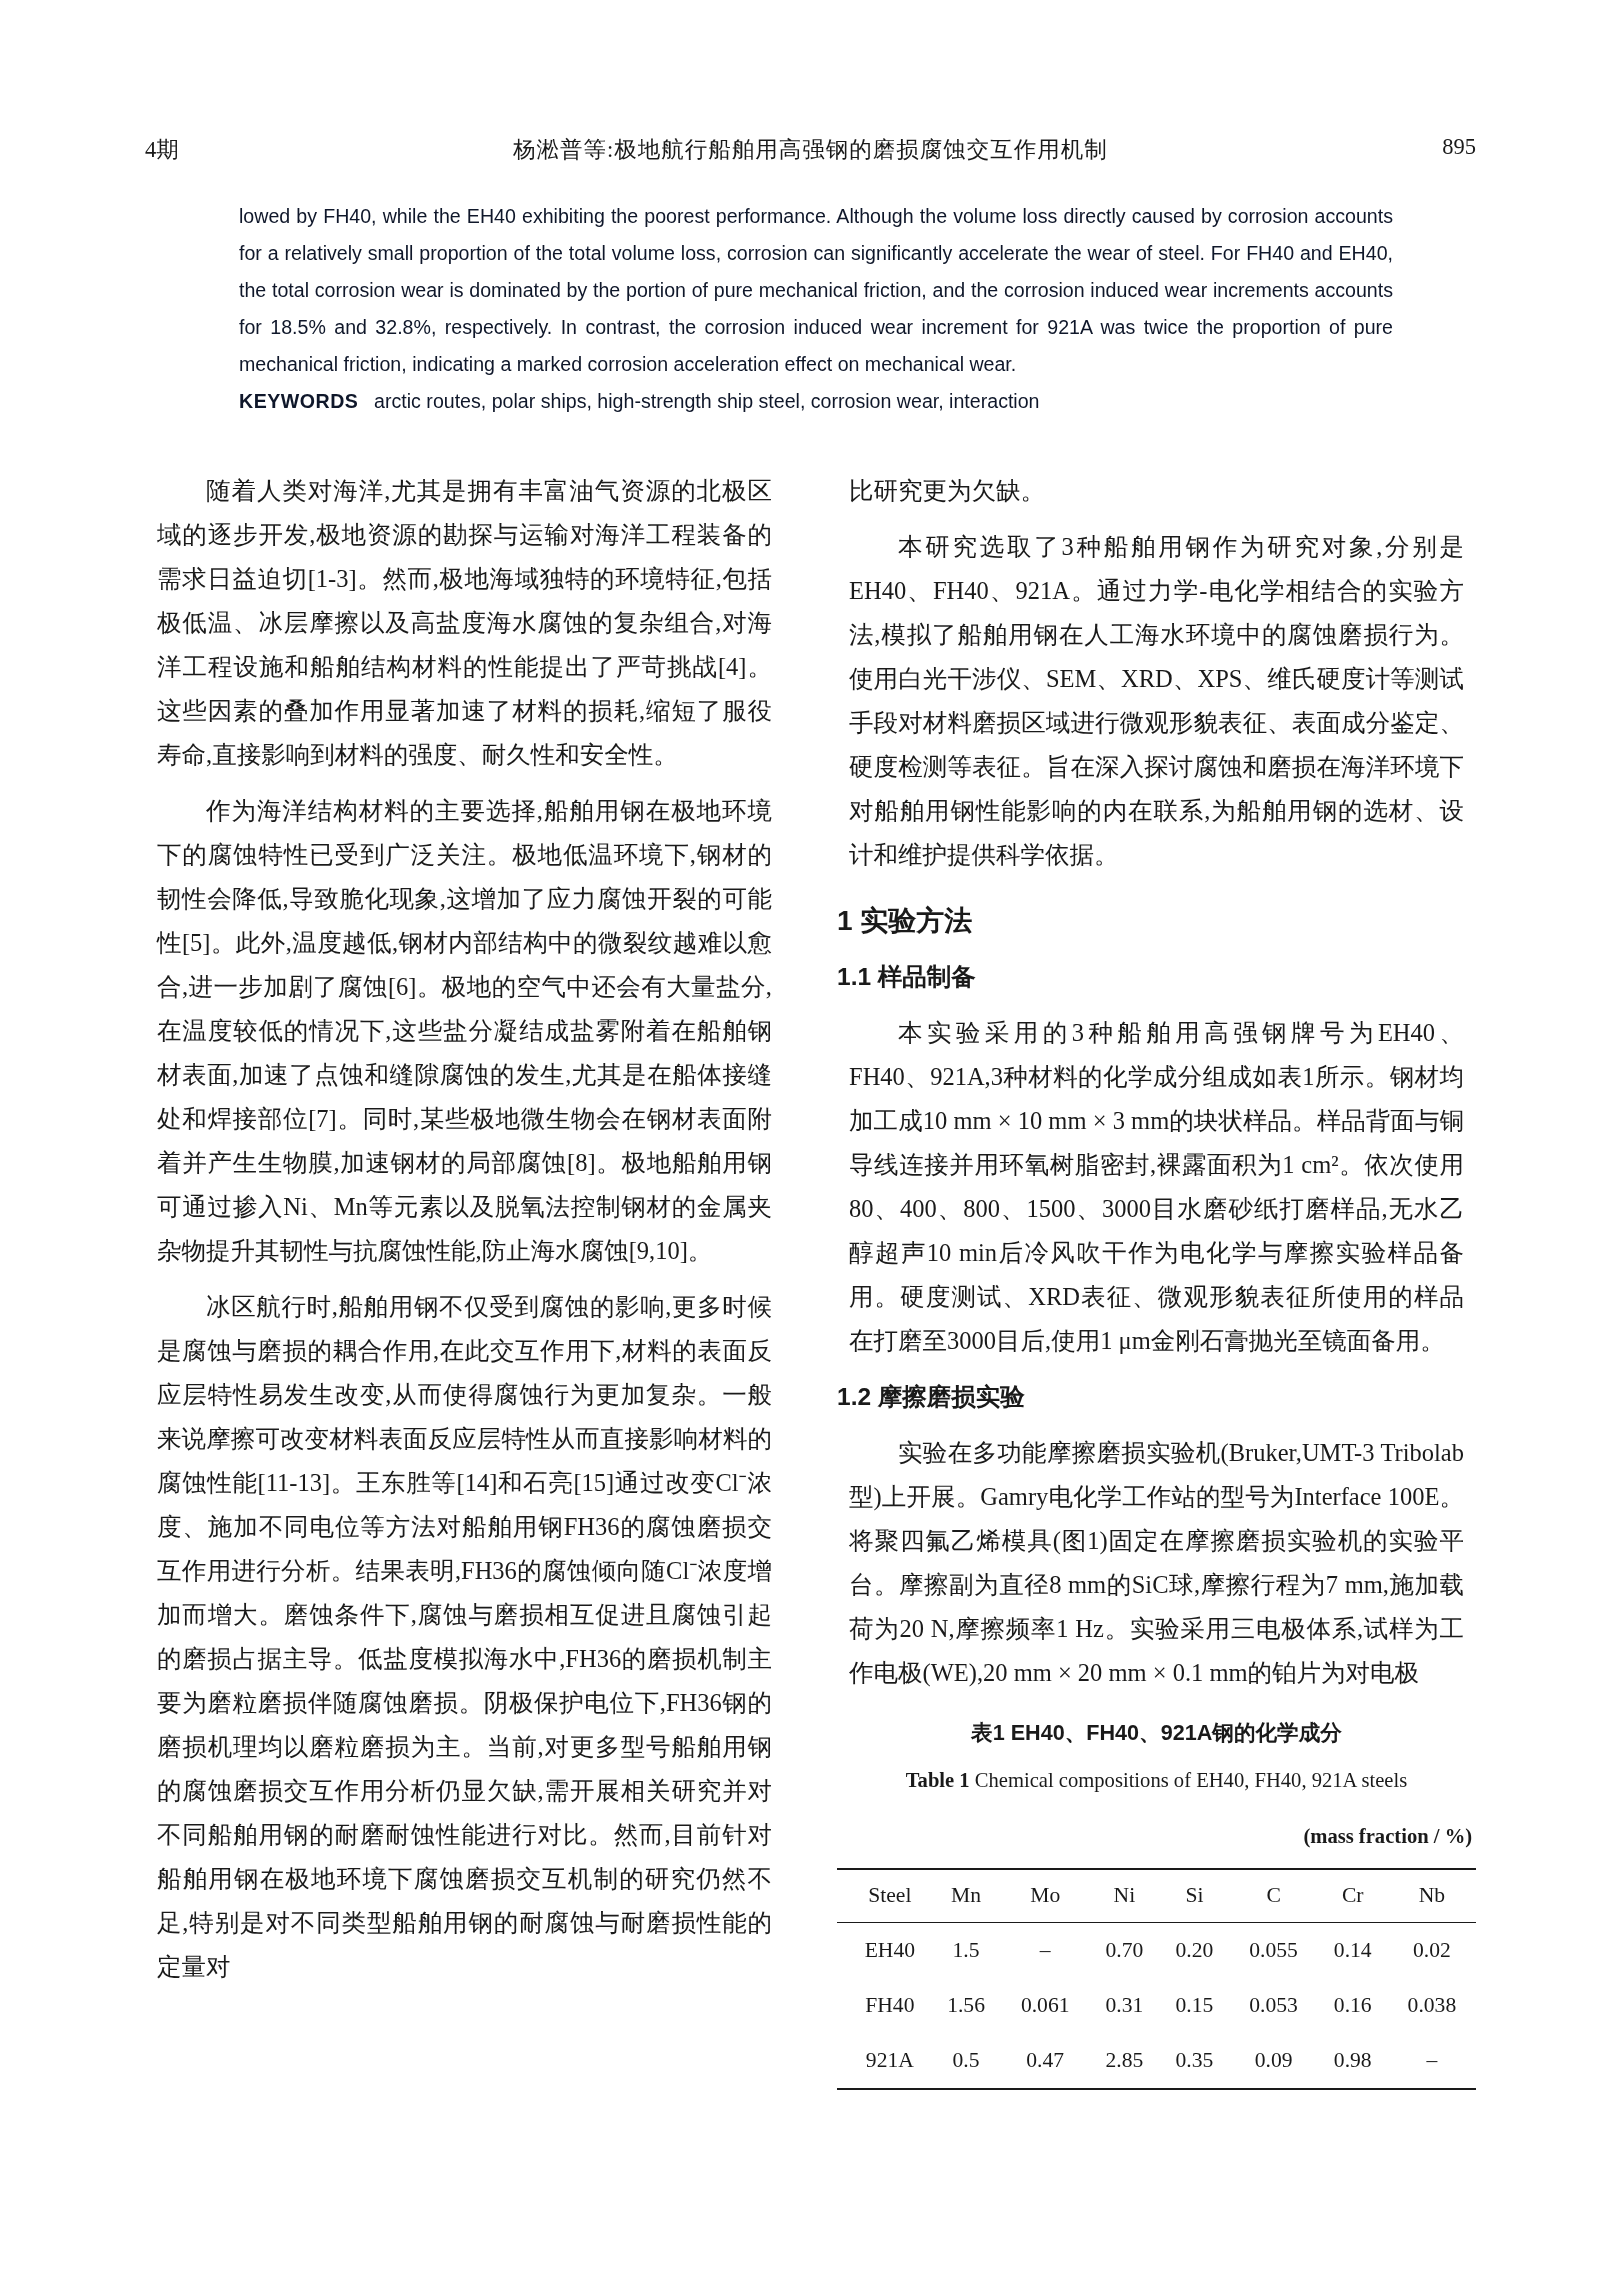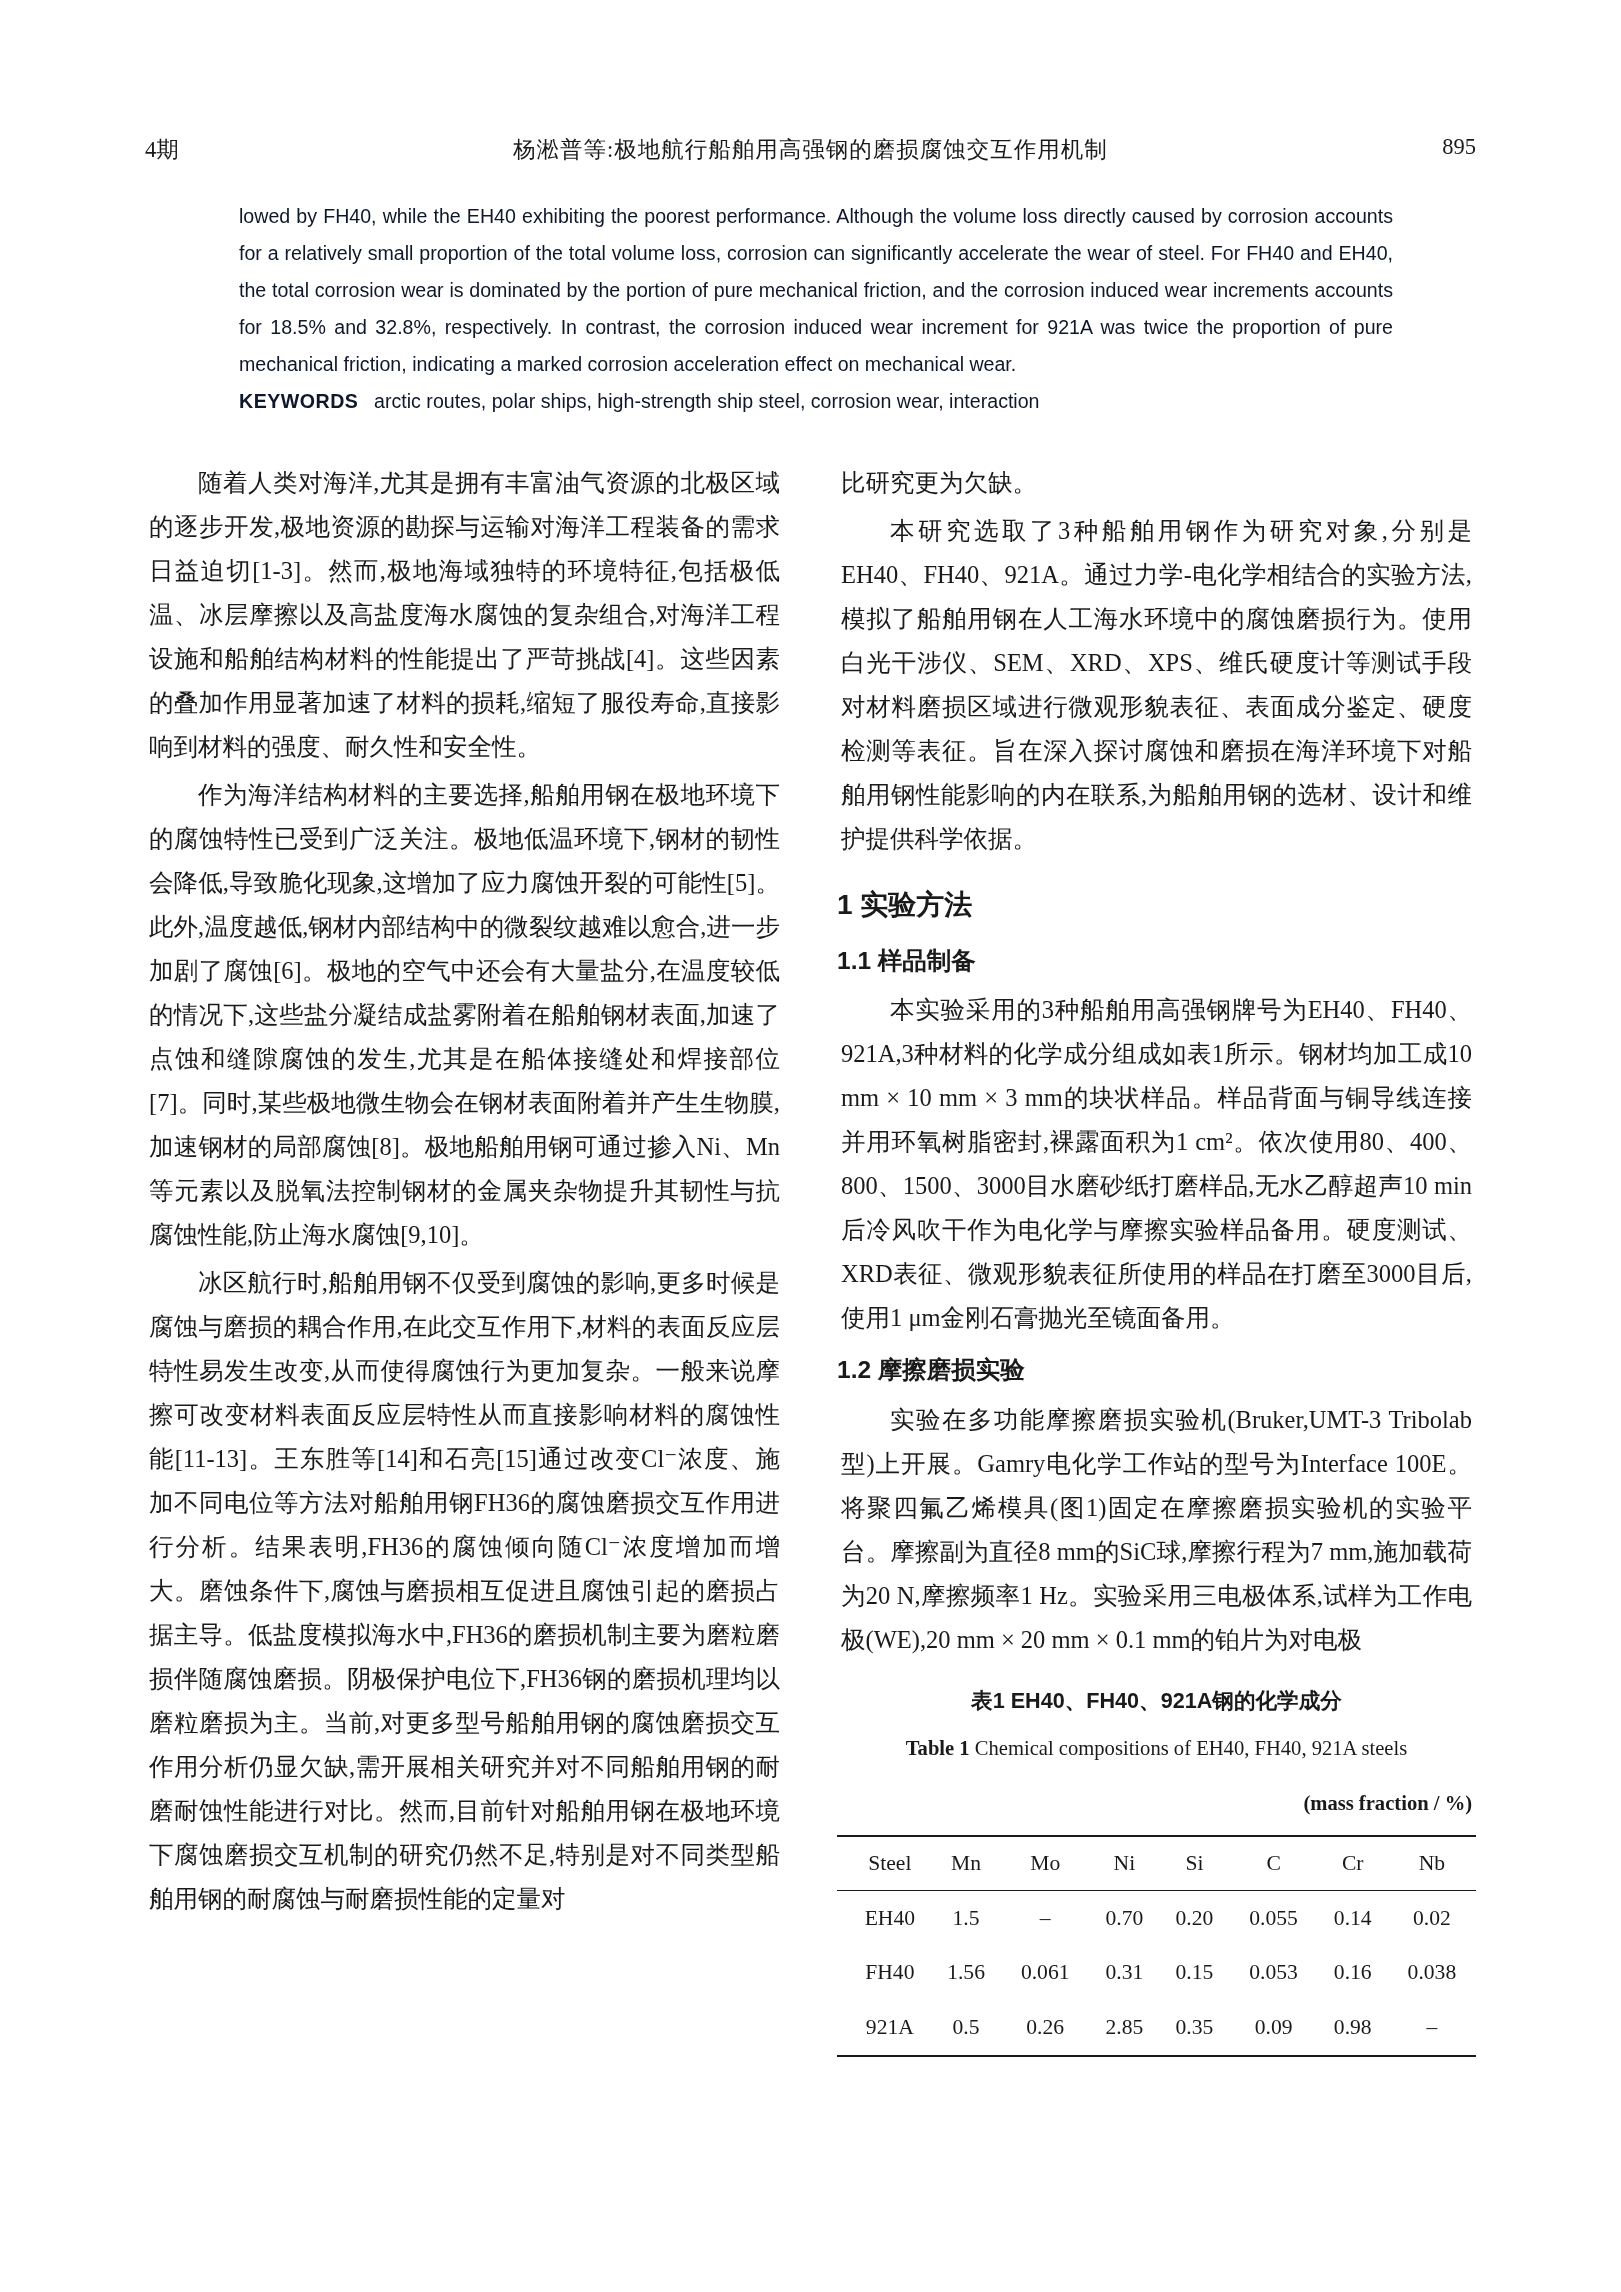--- a/index.html
+++ b/index.html
@@ -31,21 +31,21 @@
     line-height: 37px;
     text-align: justify;
     color: #0f172a;
   }
   .abstract p { margin: 0; }
   .kw-label { font-weight: bold; margin-right: 15.7px; letter-spacing: 0.5px; }
 
   
   .columns { display: flex; gap: 53px; margin-top: 37px; }
   .col { width: 639px; font-size: 24.5px; line-height: 44px; text-align: justify; }
-  .para { margin: 4px; }
+  .para { margin: 12px; font-family: Liberation Serif, serif; }
   .para.indent { text-indent: 2em; }
 
   .sec {
     font-family: "Liberation Sans", "DejaVu Sans", sans-serif;
     font-size: 28px; font-weight: bold;
     margin: 25.5px 0 15.7px 0; line-height: 1.3;
   }
   .subsec {
     font-family: "Liberation Sans", "DejaVu Sans", sans-serif;
     font-size: 24.5px; font-weight: bold;
@@ -152,21 +152,21 @@
               <td>0.061</td>
               <td>0.31</td>
               <td>0.15</td>
               <td>0.053</td>
               <td>0.16</td>
               <td>0.038</td>
             </tr>
             <tr>
               <td>921A</td>
               <td>0.5</td>
-              <td>0.26</td>
+              <td>0.47</td>
               <td>2.85</td>
               <td>0.35</td>
               <td>0.09</td>
               <td>0.98</td>
               <td>–</td>
             </tr>
           </tbody>
         </table>
       </div>
 

